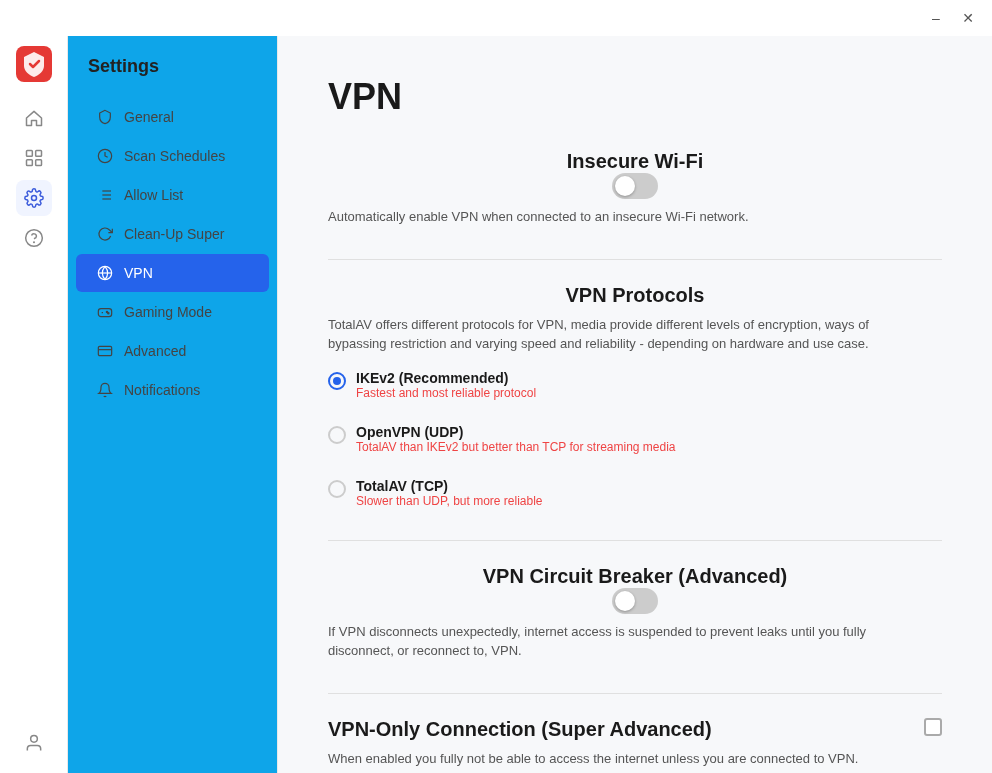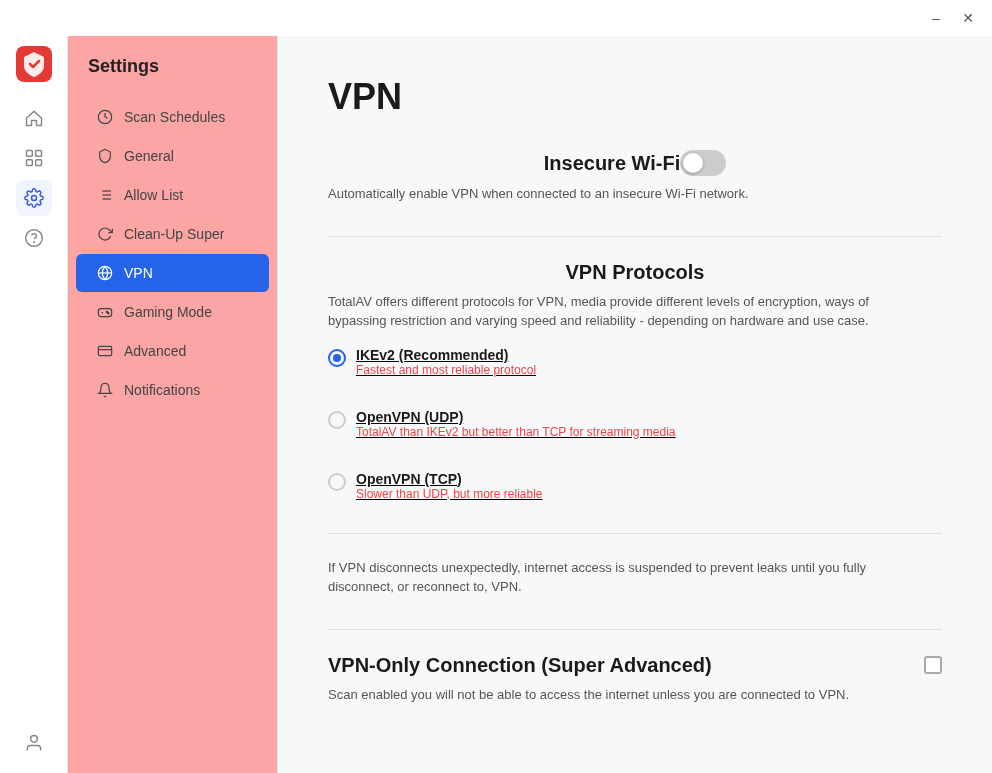--- a/index.html
+++ b/index.html
@@ -79,21 +79,21 @@
       color: #3b5bdb;
     }
     .rail-icon-spacer { flex: 1; }
     .rail-icon-bottom {
       margin-bottom: 12px;
     }
 
     
     .sidebar {
       width: 210px;
-      background: #fca5a5;
+      background: #0ea5e9;
       border-right: 1px solid #e8e8e8;
       padding: 20px 0;
       flex-shrink: 0;
       overflow-y: auto;
     }
     .sidebar-title {
       font-size: 18px;
       font-weight: 600;
       color: #222;
       padding: 0 20px 20px 20px;
@@ -138,20 +138,21 @@
 
     
     .section {
       margin-bottom: 32px;
     }
     .section-header {
       display: flex;
       align-items: center;
       justify-content: center;
       margin-bottom: 8px;
+      flex-direction: column;
     }
     .section-title {
       font-size: 20px;
       font-weight: 600;
       color: #1a1a1a;
     }
     .section-desc {
       font-size: 13px;
       color: #555;
       line-height: 1.5;
@@ -185,23 +186,22 @@
     .divider {
       border: none;
       border-top: 1px solid #e0e0e0;
       margin: 24px 0;
     }
 
     
     .radio-group {
       display: flex;
       flex-direction: column;
-      gap: 32px;
+      gap: 24px;
       margin-top: 16px;
-      text-decoration: underline;
     }
     .radio-item {
       display: flex;
       align-items: flex-start;
       gap: 10px;
       cursor: pointer;
     }
     .radio-circle {
       width: 18px;
       height: 18px;
@@ -229,21 +229,20 @@
       color: #1a1a1a;
     }
     .radio-desc {
       font-size: 12px;
       color: #ef4444;
     }
 
     
     .checkbox-wrap {
       display: flex;
-      align-items: center;
       justify-content: space-between;
     }
     .checkbox-square {
       width: 18px;
       height: 18px;
       border: 2px solid #aaa;
       border-radius: 3px;
       background: #fff;
       flex-shrink: 0;
       cursor: pointer;
@@ -311,34 +310,34 @@
       </svg>
     </div>
   </div>
 
   <div class="sidebar">
     <div class="sidebar-title">Settings</div>
 
     <div class="sidebar-item">
       <div class="item-icon">
         <svg width="16" height="16" viewBox="0 0 24 24" fill="none" stroke="currentColor" stroke-width="1.8">
+          <path d="M12 2L4 6V12C4 16.5 7.5 20.7 12 22C16.5 20.7 20 16.5 20 12V6L12 2Z"></path>
+        </svg>
+      </div>
+      <span>General</span>
+    </div>
+
+    <div class="sidebar-item">
+      <div class="item-icon">
+        <svg width="16" height="16" viewBox="0 0 24 24" fill="none" stroke="currentColor" stroke-width="1.8">
           <circle cx="12" cy="12" r="10"></circle>
           <polyline points="12 6 12 12 16 14"></polyline>
         </svg>
       </div>
       <span>Scan Schedules</span>
-    </div>
-
-    <div class="sidebar-item">
-      <div class="item-icon">
-        <svg width="16" height="16" viewBox="0 0 24 24" fill="none" stroke="currentColor" stroke-width="1.8">
-          <path d="M12 2L4 6V12C4 16.5 7.5 20.7 12 22C16.5 20.7 20 16.5 20 12V6L12 2Z"></path>
-        </svg>
-      </div>
-      <span>General</span>
     </div>
 
     <div class="sidebar-item">
       <div class="item-icon">
         <svg width="16" height="16" viewBox="0 0 24 24" fill="none" stroke="currentColor" stroke-width="1.8">
           <line x1="8" y1="6" x2="21" y2="6"></line>
           <line x1="8" y1="12" x2="21" y2="12"></line>
           <line x1="8" y1="18" x2="21" y2="18"></line>
           <line x1="3" y1="6" x2="3.01" y2="6" stroke-width="2.5"></line>
           <line x1="3" y1="12" x2="3.01" y2="12" stroke-width="2.5"></line>
@@ -436,37 +435,41 @@
           <div class="radio-circle"></div>
           <div>
             <div class="radio-label">OpenVPN (UDP)</div>
             <div class="radio-desc">TotalAV than IKEv2 but better than TCP for streaming media</div>
           </div>
         </div>
 
         <div class="radio-item">
           <div class="radio-circle"></div>
           <div>
-            <div class="radio-label">OpenVPN (TCP)</div>
+            <div class="radio-label">TotalAV (TCP)</div>
             <div class="radio-desc">Slower than UDP, but more reliable</div>
           </div>
         </div>
       </div>
     </div>
 
     <hr class="divider">
 
     <div class="section">
+      <div class="section-header">
+        <span class="section-title">VPN Circuit Breaker (Advanced)</span>
+        <div class="toggle"></div>
+      </div>
       <p class="section-desc">If VPN disconnects unexpectedly, internet access is suspended to prevent leaks until you fully disconnect, or reconnect to, VPN.</p>
     </div>
 
     <hr class="divider">
 
     <div class="section">
       <div class="checkbox-wrap">
         <span class="section-title">VPN-Only Connection (Super Advanced)</span>
         <div class="checkbox-square"></div>
       </div>
-      <p class="section-desc" style="margin-top:8px;">Scan enabled you will not be able to access the internet unless you are connected to VPN.</p>
+      <p class="section-desc" style="margin-top:8px;">When enabled you fully not be able to access the internet unless you are connected to VPN.</p>
     </div>
 
   </div>
 </div>
 
 </body></html>

